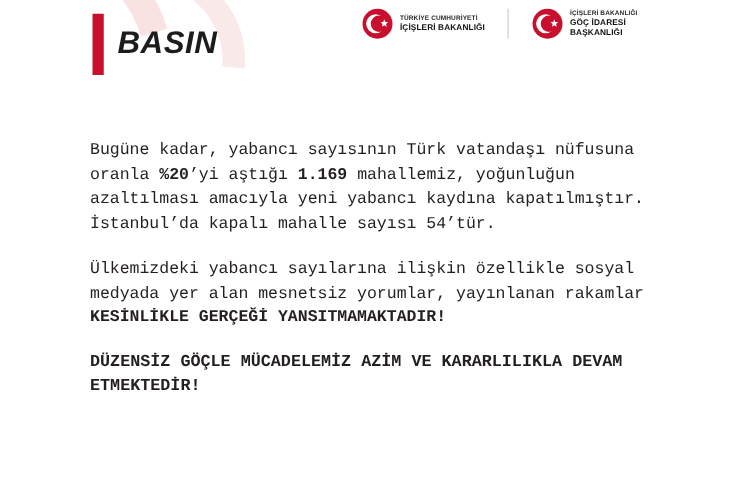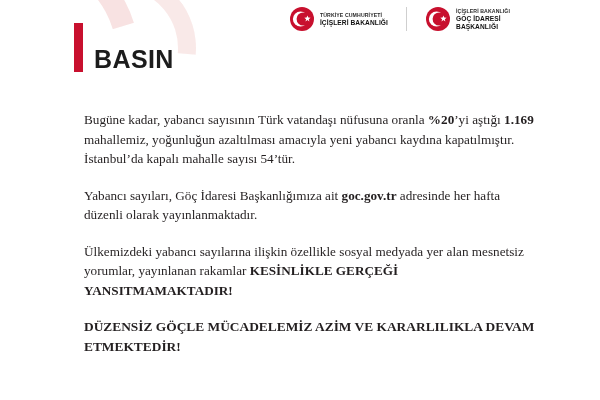--- a/index.html
+++ b/index.html
@@ -76,23 +76,24 @@
   
   .header {
     position: absolute;
     left: 0; top: 0;
     width: 600px;
     height: 62px;
   }
   .title-block {
     position: absolute;
     left: 74px;
-    top: 20px;
-    display: flex;
-    align-items: flex-end;
+    top: 8px;
+    display: flex;
+    align-items: center;
+    font-style: italic;
   }
   .title-bar {
     width: 9px;
     background: #c8102e;
     margin-right: 11px;
     height: 49px;
     margin-top: 3px;
   }
   .title-lines {
     display: flex;
@@ -151,22 +152,22 @@
   }
 
   
   .content {
     position: absolute;
     left: 66px;
     top: 110px;
     width: 470px;
   }
   p {
-    margin: 0 0 17px 18px;
-    font-family: Liberation Serif, serif;
+    margin: 0 0 17px 6px;
+    font-family: Liberation Mono, monospace;
     font-size: 13.2px;
     line-height: 19.5px;
     color: #231f20;
     text-align: left;
   }
   p.last {
     margin-bottom: 0;
   }
   b {
     font-weight: bold;
@@ -230,18 +231,17 @@
           <span class="big">GÖÇ İDARESİ</span>
           <span class="big">BAŞKANLIĞI</span>
         </div>
       </div>
 
     </div>
   </div>
 
   <div class="content">
     <p><span>Bugüne kadar, yabancı sayısının Türk vatandaşı nüfusuna oranla </span><b>%20</b><span>’yi aştığı </span><b>1.169</b><span> mahallemiz, yoğunluğun azaltılması amacıyla yeni yabancı kaydına kapatılmıştır. İstanbul’da kapalı mahalle sayısı 54’tür.</span></p>
-    <p><span>Yabancı sayıları, Göç İdaresi Başkanlığımıza ait </span><b>goc.gov.tr</b><span> adresinde her hafta düzenli olarak yayınlanmaktadır.</span></p>
     <p><span>Ülkemizdeki yabancı sayılarına ilişkin özellikle sosyal medyada yer alan mesnetsiz yorumlar, yayınlanan rakamlar </span><b>KESİNLİKLE GERÇEĞİ YANSITMAMAKTADIR!</b></p>
     <p class="bold-close last"><b>DÜZENSİZ GÖÇLE MÜCADELEMİZ AZİM VE KARARLILIKLA DEVAM ETMEKTEDİR!</b></p>
   </div>
 
 </div>
 
 </body></html>

